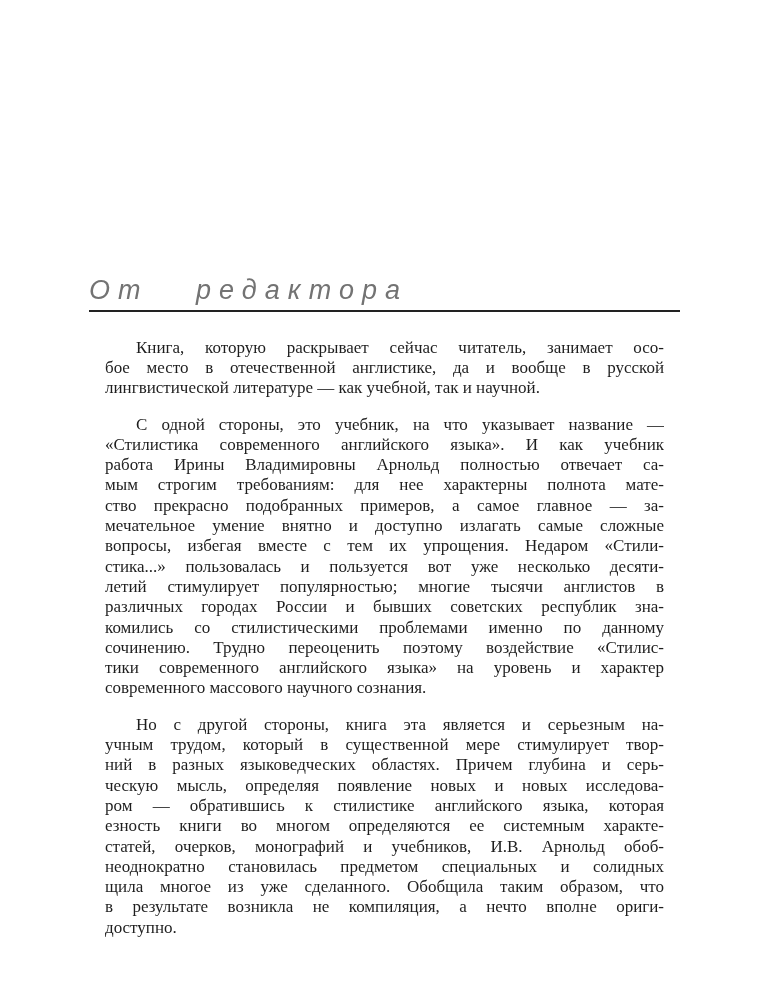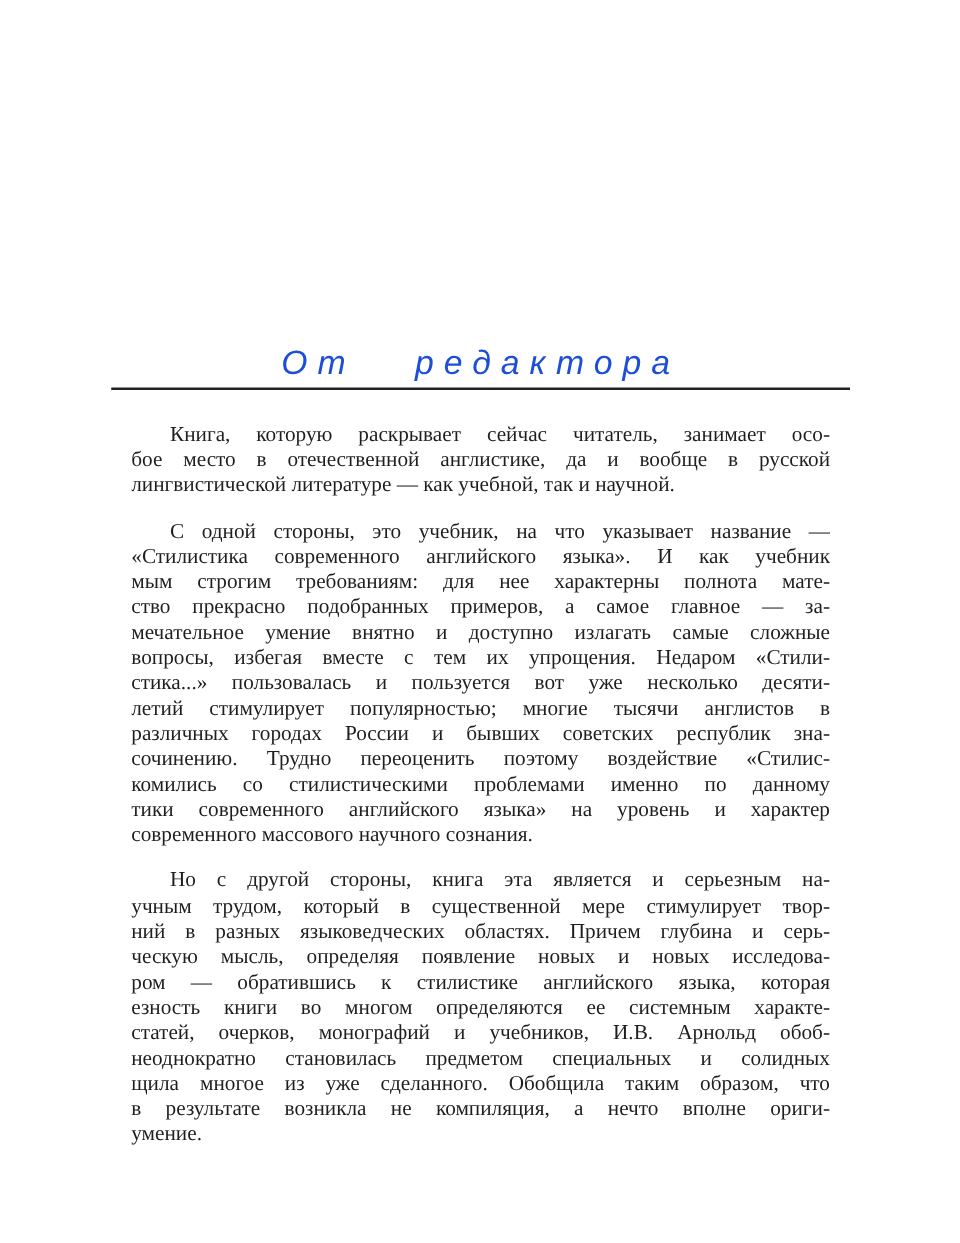--- a/index.html
+++ b/index.html
@@ -23,23 +23,22 @@
   }
   .chapter-heading {
     margin: 0;
     font-family: "Liberation Sans", "DejaVu Sans", sans-serif;
     font-style: italic;
     font-weight: normal;
     font-size: 27px;
     line-height: 1.1;
     letter-spacing: 8px;
     word-spacing: 32px;
-    color: #1d4ed8;
+    color: #737373;
     white-space: nowrap;
-    text-align: center;
   }
   .heading-rule {
     height: 0;
     border-top: 2px solid #222222;
     margin-top: 4px;
   }
   .body-text {
     margin-top: 26px;
     font-size: 17px;
     line-height: 20.3px;
@@ -75,41 +74,42 @@
 
     <div class="paragraph">
       <div class="line first">Книга, которую раскрывает сейчас читатель, занимает осо-</div>
       <div class="line">бое место в отечественной англистике, да и вообще в русской</div>
       <div class="line last">лингвистической литературе — как учебной, так и научной.</div>
     </div>
 
     <div class="paragraph">
       <div class="line first">С одной стороны, это учебник, на что указывает название —</div>
       <div class="line">«Стилистика современного английского языка». И как учебник</div>
+      <div class="line">работа Ирины Владимировны Арнольд полностью отвечает са-</div>
       <div class="line">мым строгим требованиям: для нее характерны полнота мате-</div>
       <div class="line">ство прекрасно подобранных примеров, а самое главное — за-</div>
       <div class="line">мечательное умение внятно и доступно излагать самые сложные</div>
       <div class="line">вопросы, избегая вместе с тем их упрощения. Недаром «Стили-</div>
       <div class="line">стика...» пользовалась и пользуется вот уже несколько десяти-</div>
       <div class="line">летий стимулирует популярностью; многие тысячи англистов в</div>
       <div class="line">различных городах России и бывших советских республик зна-</div>
+      <div class="line">комились со стилистическими проблемами именно по данному</div>
       <div class="line">сочинению. Трудно переоценить поэтому воздействие «Стилис-</div>
-      <div class="line">комились со стилистическими проблемами именно по данному</div>
       <div class="line">тики современного английского языка» на уровень и характер</div>
       <div class="line last">современного массового научного сознания.</div>
     </div>
 
     <div class="paragraph">
       <div class="line first">Но с другой стороны, книга эта является и серьезным на-</div>
       <div class="line">учным трудом, который в существенной мере стимулирует твор-</div>
       <div class="line">ний в разных языковедческих областях. Причем глубина и серь-</div>
       <div class="line">ческую мысль, определяя появление новых и новых исследова-</div>
       <div class="line">ром — обратившись к стилистике английского языка, которая</div>
       <div class="line">езность книги во многом определяются ее системным характе-</div>
       <div class="line">статей, очерков, монографий и учебников, И.В. Арнольд обоб-</div>
       <div class="line">неоднократно становилась предметом специальных и солидных</div>
       <div class="line">щила многое из уже сделанного. Обобщила таким образом, что</div>
       <div class="line">в результате возникла не компиляция, а нечто вполне ориги-</div>
-      <div class="line last">умение.</div>
+      <div class="line last">доступно.</div>
     </div>
 
   </div>
 </div>
 
 </body></html>

